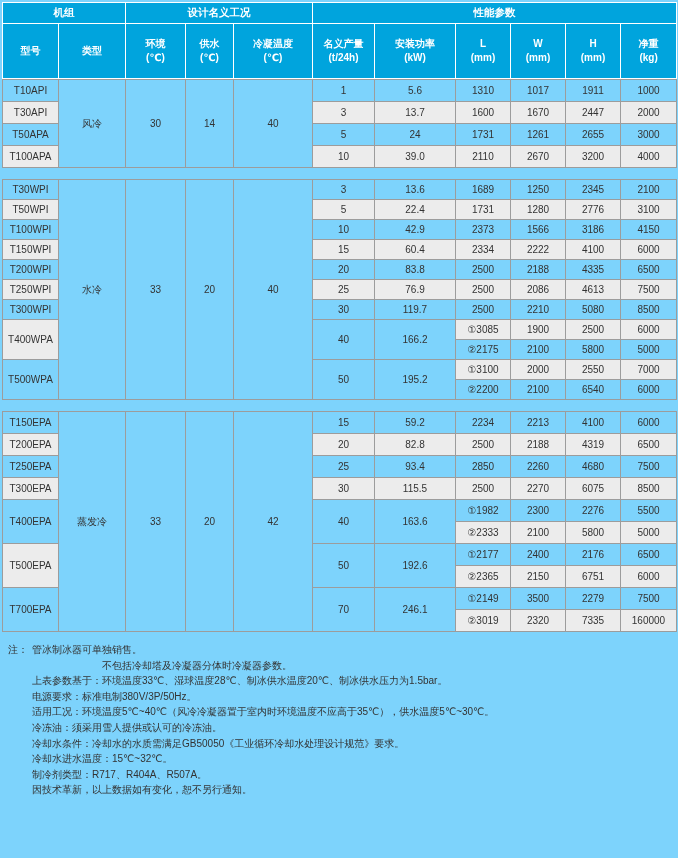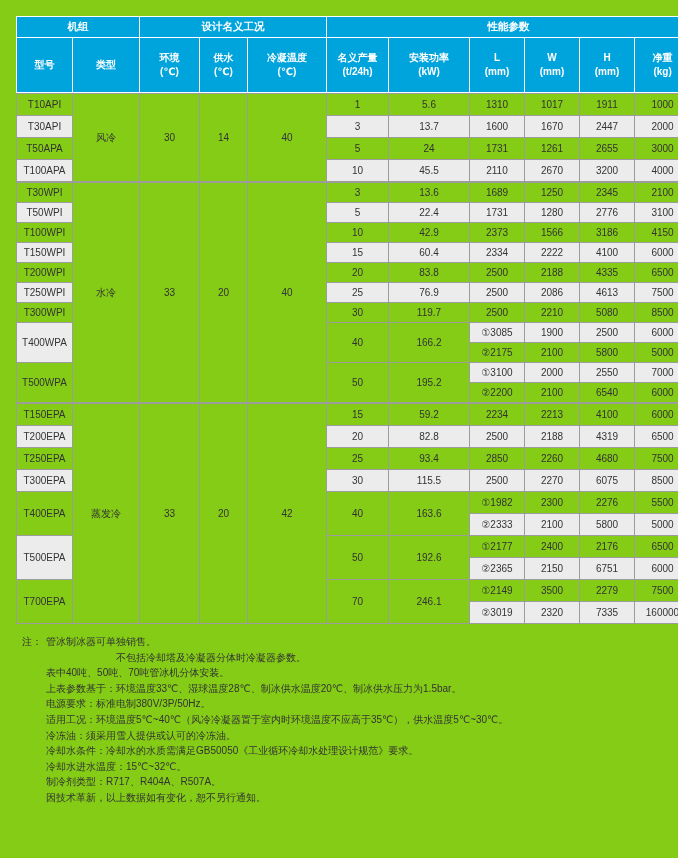--- a/index.html
+++ b/index.html
@@ -1,39 +1,39 @@
 <!DOCTYPE html>
 <html><head>
 <meta charset="utf-8">
 <style>
   html,body{margin:0;padding:0;background:#fff;}
   .page{
-    width:678px;min-height:858px;box-sizing:border-box;padding:16px;
-    font-family:"Liberation Sans","DejaVu Sans",sans-serif;background:#84cc16;
+    width:678px;min-height:858px;box-sizing:border-box;padding:2px;
+    font-family:"Liberation Sans","DejaVu Sans",sans-serif;background:#7dd3fc;
   }
   table.spec{border-collapse:collapse;table-layout:fixed;width:674px;}
   
   .header-table th{
     background:#00a4dd;color:#fff;border:1px solid #ffffff;
     font-weight:bold;padding:0;text-align:center;vertical-align:middle;
     overflow:hidden;white-space:nowrap;
   }
   .group-row th{height:20px;font-size:10.5px;}
   .col-row th{height:54px;font-size:10px;line-height:14px;}
   .col-row .unit{display:block;font-weight:bold;}
   
   .block{border:1px solid #0c4a6e;}
   .block td{
     border:1px solid #9c9c9c;font-size:10px;color:#333;text-align:center;
     vertical-align:middle;padding:0;overflow:hidden;white-space:nowrap;
   }
   .b-air tr{height:22px;}
   .b-water tr{height:20px;}
   .b-evap tr{height:22px;}
-  .b-water,.b-evap{margin-top:0;}
+  .b-water,.b-evap{margin-top:11px;}
   .stripe{background:#ececec;}
   
   .notes{
     display:flex;margin-top:10px;padding-left:6px;
     font-size:10px;color:#333;line-height:15.6px;
   }
   .notes-label{flex:0 0 24px;}
   .note-line{white-space:nowrap;}
   .note-line.indent{padding-left:70px;}
 </style>
@@ -120,21 +120,21 @@
           <td>5</td>
           <td>24</td>
           <td>1731</td>
           <td>1261</td>
           <td>2655</td>
           <td>3000</td>
         </tr>
         <tr>
           <td class="stripe">T100APA</td>
           <td class="stripe">10</td>
-          <td class="stripe">45.5</td>
+          <td class="stripe">39.0</td>
           <td class="stripe">2110</td>
           <td class="stripe">2670</td>
           <td class="stripe">3200</td>
           <td class="stripe">4000</td>
         </tr>
       </tbody>
   </table>
 
   <table class="spec block b-water">
     <colgroup>
@@ -352,21 +352,20 @@
           <td class="stripe">160000</td>
         </tr>
       </tbody>
   </table>
 
   <div class="notes">
     <span class="notes-label">注：</span>
     <div class="notes-lines">
         <div class="note-line">管冰制冰器可单独销售。</div>
         <div class="note-line indent">不包括冷却塔及冷凝器分体时冷凝器参数。</div>
-        <div class="note-line">表中40吨、50吨、70吨管冰机分体安装。</div>
         <div class="note-line">上表参数基于：环境温度33℃、湿球温度28℃、制冰供水温度20℃、制冰供水压力为1.5bar。</div>
         <div class="note-line">电源要求：标准电制380V/3P/50Hz。</div>
         <div class="note-line">适用工况：环境温度5℃~40℃（风冷冷凝器置于室内时环境温度不应高于35℃），供水温度5℃~30℃。</div>
         <div class="note-line">冷冻油：须采用雪人提供或认可的冷冻油。</div>
         <div class="note-line">冷却水条件：冷却水的水质需满足GB50050《工业循环冷却水处理设计规范》要求。</div>
         <div class="note-line">冷却水进水温度：15℃~32℃。</div>
         <div class="note-line">制冷剂类型：R717、R404A、R507A。</div>
         <div class="note-line">因技术革新，以上数据如有变化，恕不另行通知。</div>
       </div>
   </div>

